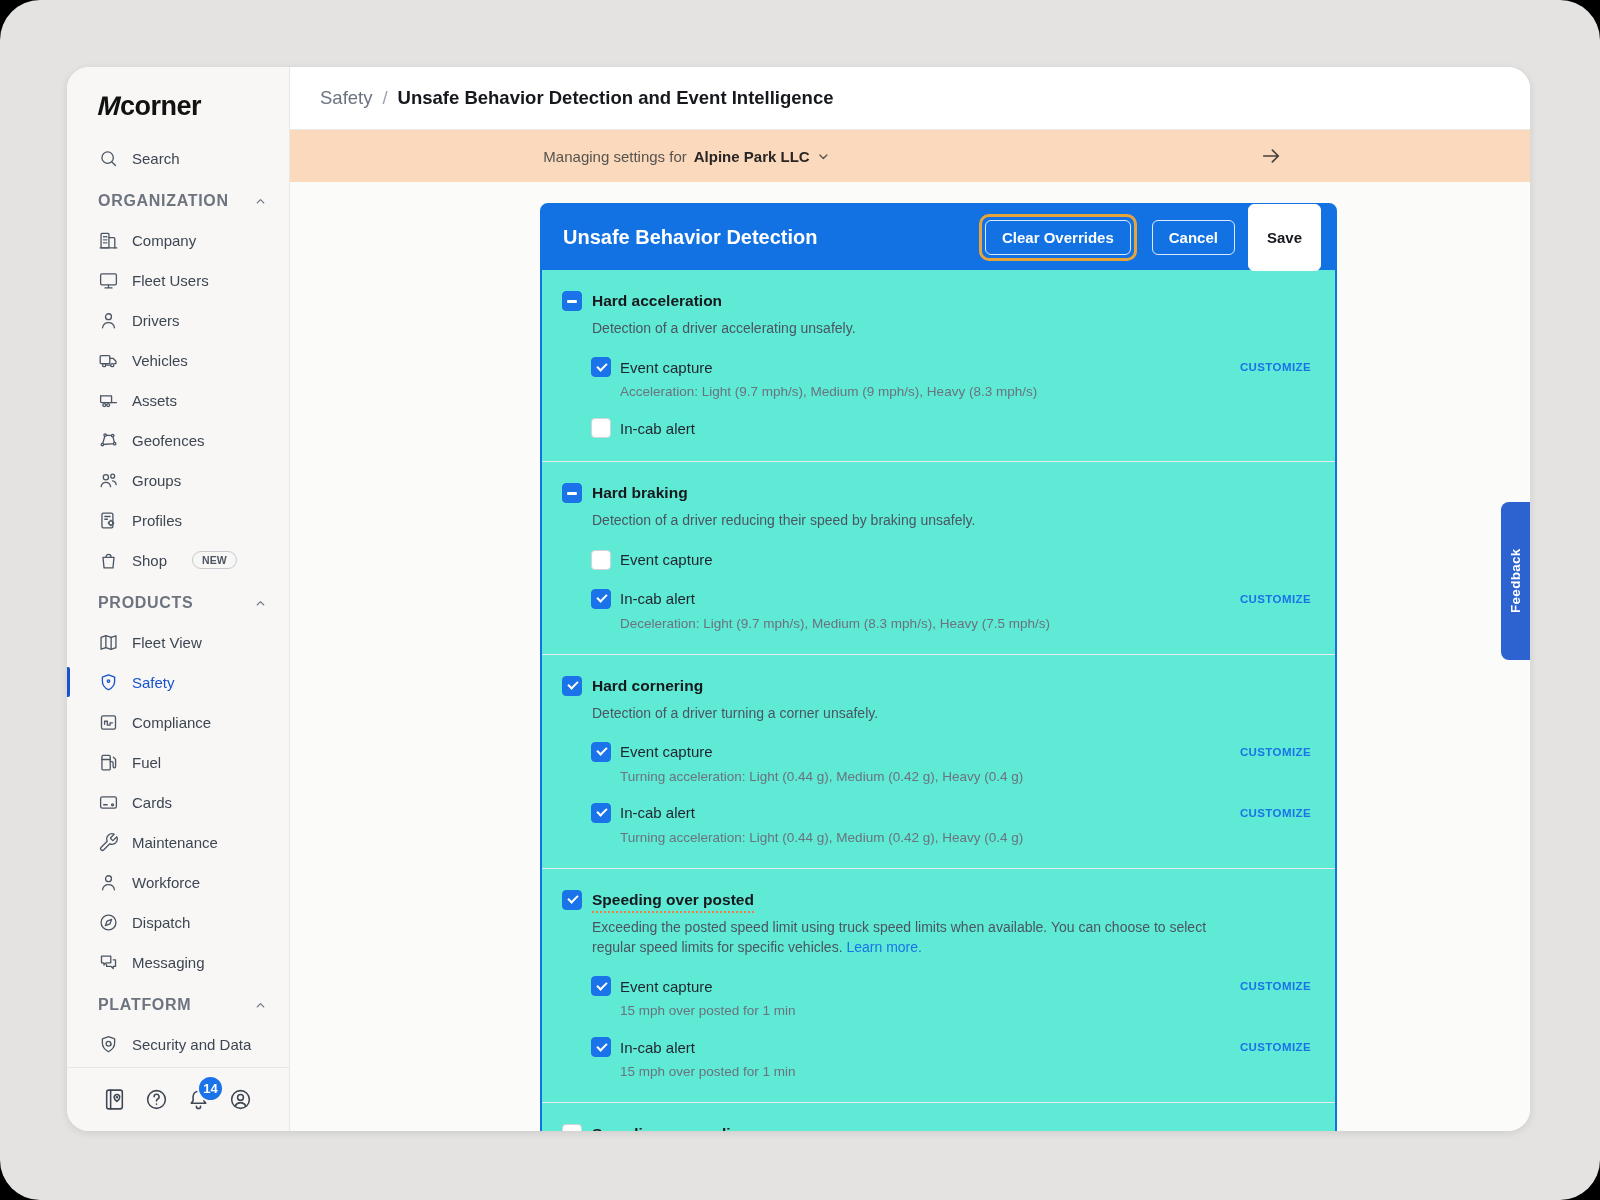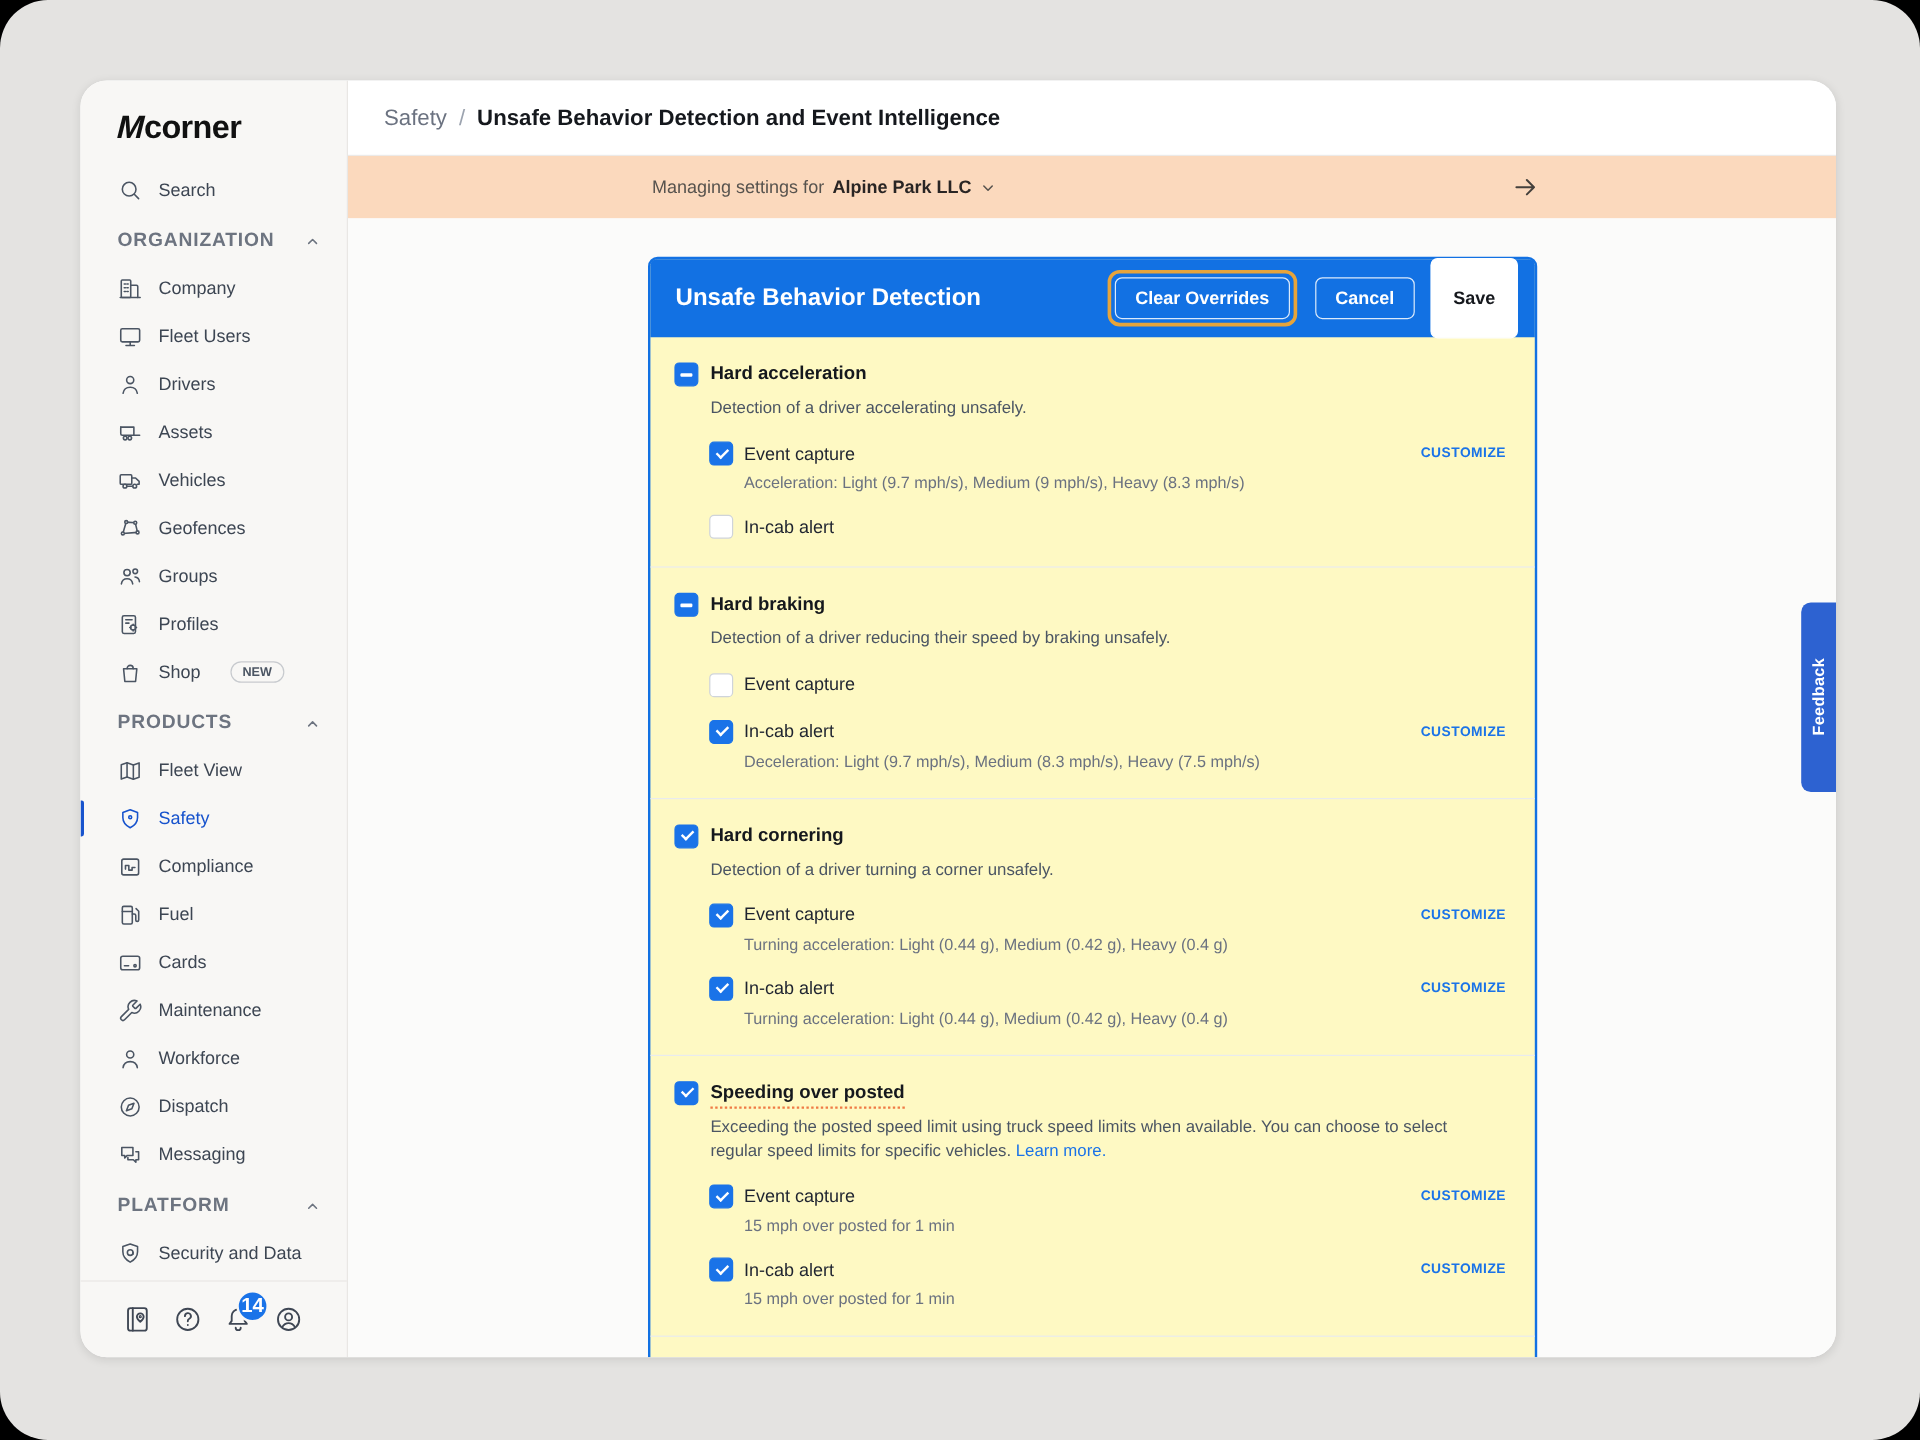--- a/index.html
+++ b/index.html
@@ -25,39 +25,39 @@
   .side-item.active .side-icon{color:var(--active);}
   .side-item.active::before{content:"";position:absolute;left:0;top:5px;bottom:5px;width:3px;background:var(--active);border-radius:0 2px 2px 0;}
   .side-header{height:38px;display:flex;align-items:center;padding:0 22px 0 31px;cursor:pointer;margin-top:4px;}
   .side-header-label{font-size:16px;font-weight:700;letter-spacing:.7px;color:#6d7480;}
   .side-chevron{margin-left:auto;color:#6d7480;display:flex;}
   .side-chevron svg{width:13px;height:13px;}
   .new-badge{margin-left:12px;border:1px solid #c7cace;border-radius:10px;padding:2px 9px;font-size:10.5px;font-weight:600;color:#4b5563;}
   .side-footer{border-top:1px solid #e9e7e4;height:64px;display:flex;align-items:center;justify-content:space-between;padding:0 35px;flex:none;}
   .foot-btn{position:relative;width:26px;height:26px;color:#3f4754;cursor:pointer;display:flex;}
   .foot-btn svg{width:25px;height:25px;}
-  .notif-badge{position:absolute;top:-12px;left:11px;min-width:27px;height:27px;border-radius:14px;background:var(--cb);color:#fff;font-size:17px;font-weight:700;display:flex;align-items:center;justify-content:center;border:2px solid #f8f7f5;}
+  .notif-badge{position:absolute;top:-12px;left:11px;min-width:27px;height:27px;border-radius:14px;background:var(--cb);color:#fff;font-size:13px;font-weight:700;display:flex;align-items:center;justify-content:center;border:2px solid #f8f7f5;}
 
   
   .main{flex:1;display:flex;flex-direction:column;position:relative;min-width:0;}
   .topbar{height:63px;flex:none;background:#fff;border-bottom:1px solid #eceae8;display:flex;align-items:center;padding:0 30px;}
   .crumb-section{font-size:18.5px;color:#6b7280;cursor:pointer;}
   .crumb-sep{font-size:18.5px;color:#9ca3af;margin:0 10px;}
   .crumb-page{font-size:18.5px;font-weight:700;color:#15181d;}
   .banner{height:52px;flex:none;background:var(--banner);position:relative;}
   .banner-inner{position:absolute;left:397px;top:50%;transform:translate(-50%,-50%);display:flex;align-items:center;gap:7px;font-size:15px;color:#57534e;cursor:pointer;white-space:nowrap;}
   .banner-company{font-weight:700;color:#292524;}
   .banner-caret{display:flex;color:#57534e;}
   .banner-caret svg{width:14px;height:14px;}
   .banner-arrow{position:absolute;right:248px;top:50%;transform:translateY(-50%);color:#44403c;cursor:pointer;display:flex;}
   .banner-arrow svg{width:22px;height:22px;}
   .content{flex:1;background:#fbfbfa;position:relative;overflow:hidden;}
 
   
-  .card{position:absolute;left:250px;top:32px;width:741px;background:#fef9c3;border:2px solid var(--accent);border-radius:8px;}
+  .card{position:absolute;left:250px;top:21px;width:797px;background:#5eead4;border:2px solid var(--accent);border-radius:8px;}
   .card-header{background:var(--accent);height:65px;display:flex;align-items:center;padding:0 14px 0 21px;border-radius:5px 5px 0 0;}
   .card-title{font-size:20px;font-weight:700;color:#fff;flex:1;}
   .ring{border:3px solid var(--highlight);border-radius:10px;padding:3px;margin-right:13px;}
   .btn{font-family:inherit;font-size:15px;font-weight:600;border-radius:6px;padding:8px 16px;cursor:pointer;white-space:nowrap;}
   .btn-ghost{background:transparent;border:1px solid rgba(255,255,255,.85);color:#fff;}
   .btn-save{background:#fff;border:1px solid #fff;color:#15181d;margin-left:13px;padding:24px 18px;}
   .btn-cancel{margin-left:2px;}
 
   .sec{padding:21px 24px 23px 20px;border-bottom:1px solid #e9ebee;}
   .sec:last-child{border-bottom:none;}
@@ -133,39 +133,39 @@
               <svg viewBox="0 0 24 24" fill="none" stroke="currentColor" stroke-width="1.5" stroke-linecap="round" stroke-linejoin="round">
                 <circle cx="12" cy="7.7" r="3.4"></circle>
                 <path d="M5.2 20.3c.6-3.8 3.3-5.8 6.8-5.8s6.2 2 6.8 5.8"></path>
               </svg>
             </span>
             <span class="side-label">Drivers</span>
           </div>
           <div class="side-item">
             <span class="side-icon">
               <svg viewBox="0 0 24 24" fill="none" stroke="currentColor" stroke-width="1.5" stroke-linecap="round" stroke-linejoin="round">
-                <path d="M3 6.8h12.5v7.7"></path>
-                <path d="M3 6.8v6.2a1.5 1.5 0 0 0 1.5 1.5H21"></path>
-                <circle cx="7.2" cy="17.2" r="1.7"></circle>
-                <circle cx="11.6" cy="17.2" r="1.7"></circle>
-              </svg>
-            </span>
-            <span class="side-label">Assets</span>
-          </div>
-          <div class="side-item">
-            <span class="side-icon">
-              <svg viewBox="0 0 24 24" fill="none" stroke="currentColor" stroke-width="1.5" stroke-linecap="round" stroke-linejoin="round">
                 <rect x="2.5" y="6.5" width="11" height="9" rx="1"></rect>
                 <path d="M13.5 9.5h3.6l3.4 3.3v2.7h-1.9"></path>
                 <circle cx="7" cy="17.3" r="1.8"></circle>
                 <circle cx="16.3" cy="17.3" r="1.8"></circle>
                 <path d="M8.9 17.3h5.5"></path>
               </svg>
             </span>
             <span class="side-label">Vehicles</span>
+          </div>
+          <div class="side-item">
+            <span class="side-icon">
+              <svg viewBox="0 0 24 24" fill="none" stroke="currentColor" stroke-width="1.5" stroke-linecap="round" stroke-linejoin="round">
+                <path d="M3 6.8h12.5v7.7"></path>
+                <path d="M3 6.8v6.2a1.5 1.5 0 0 0 1.5 1.5H21"></path>
+                <circle cx="7.2" cy="17.2" r="1.7"></circle>
+                <circle cx="11.6" cy="17.2" r="1.7"></circle>
+              </svg>
+            </span>
+            <span class="side-label">Assets</span>
           </div>
           <div class="side-item">
             <span class="side-icon">
               <svg viewBox="0 0 24 24" fill="none" stroke="currentColor" stroke-width="1.5" stroke-linecap="round" stroke-linejoin="round">
                 <path d="M8.2 5.8 16.8 6.4 19 15.6 5 16.6Z"></path>
                 <circle cx="8.2" cy="5.8" r="1.4" fill="#f8f7f5"></circle>
                 <circle cx="16.8" cy="6.4" r="1.4" fill="#f8f7f5"></circle>
                 <circle cx="19" cy="15.6" r="1.4" fill="#f8f7f5"></circle>
                 <circle cx="5" cy="16.6" r="1.4" fill="#f8f7f5"></circle>
               </svg>

